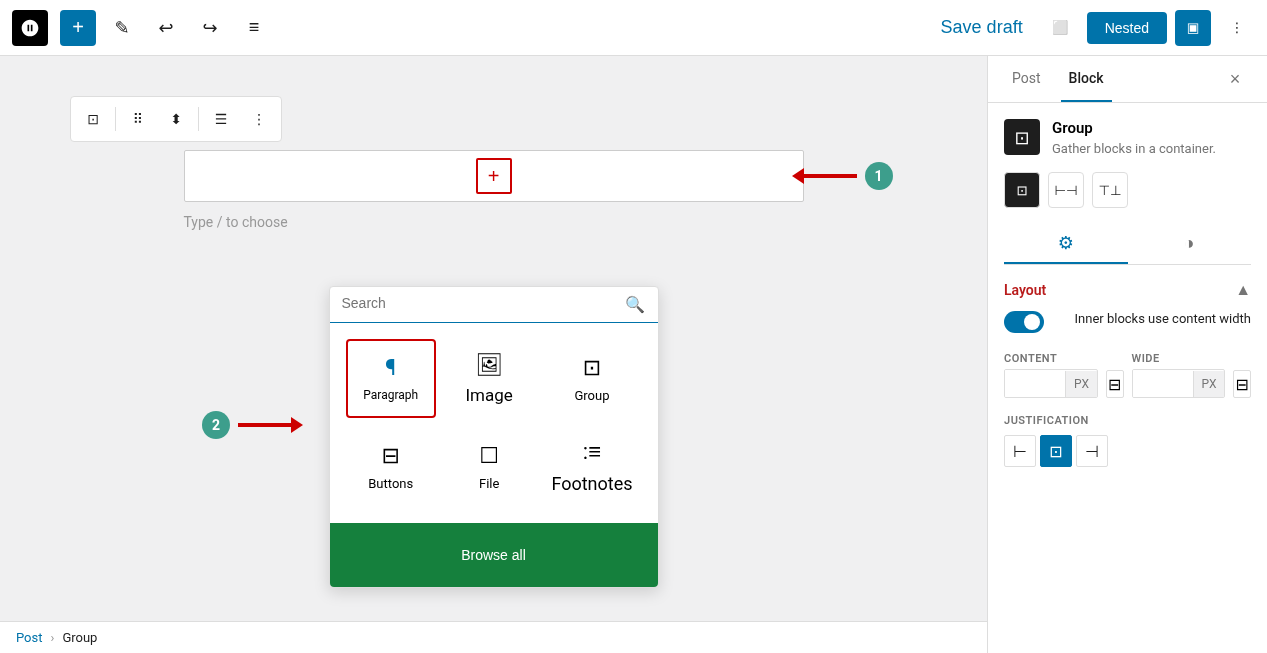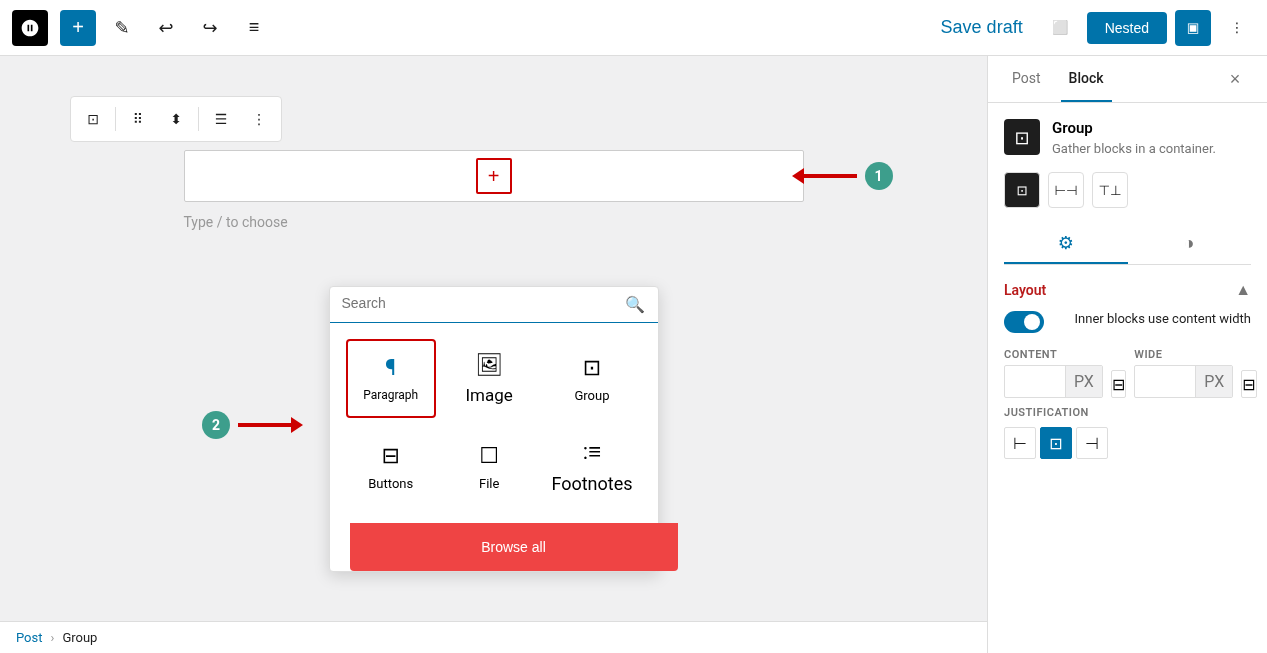--- a/index.html
+++ b/index.html
@@ -113,22 +113,22 @@
       display: grid; grid-template-columns: 1fr 1fr 1fr; padding: 16px;
       gap: 8px;
     }
     .bp-item {
       display: flex; flex-direction: column; align-items: center; justify-content: center;
       padding: 12px 8px; border: 1px solid transparent; border-radius: 4px; cursor: pointer;
       gap: 8px;
     }
     .bp-item.active { border: 2px solid #c00; }
     .bp-browse-all {
-      background: #ef4444; color: #fff; border: none; width: 100%; padding: 16px;
-      font-size: 14px; font-weight: 500; cursor: pointer; border-radius: 0 0 4px 4px; margin-left: 20px;
+      background: #15803d; color: #fff; border: none; width: 100%; padding: 24px;
+      font-size: 14px; font-weight: 500; cursor: pointer; border-radius: 0 0 4px 4px;
     }
 
     
     .sidebar {
       width: 280px; background: #fff; border-left: 1px solid #ddd;
       display: flex; flex-direction: column;
     }
     .sidebar-tabs {
       display: flex; border-bottom: 1px solid #ddd; padding: 0 16px; align-items: center;
     }
@@ -189,29 +189,29 @@
       position: absolute; cursor: pointer; top: 0; left: 0; right: 0; bottom: 0;
       background: #0073aa; border-radius: 11px; transition: 0.2s;
     }
     .toggle-slider::before {
       content: ''; position: absolute; height: 16px; width: 16px; left: 20px; bottom: 3px;
       background: #fff; border-radius: 50%; transition: 0.2s;
     }
     .toggle-label { font-size: 13px; color: #1e1e1e; }
     .toggle-desc { font-size: 12px; color: #757575; margin-bottom: 12px; line-height: 1.5; }
 
-    .width-row { display: flex; gap: 8px; margin-bottom: 8px; align-items: flex-end; }
+    .width-row { display: flex; gap: 8px; margin-bottom: 16px; align-items: flex-end; }
     .width-col { flex: 1; }
     .width-label { font-size: 11px; color: #757575; font-weight: 600; margin-bottom: 4px; letter-spacing: 0.5px; }
     .width-input-row { display: flex; align-items: center; border: 1px solid #ddd; border-radius: 2px; overflow: hidden; }
     .width-input {
       flex: 1; border: none; outline: none; padding: 6px; font-size: 13px; width: 60px;
     }
     .width-unit {
-      padding: 6px 8px; background: #f0f0f1; font-size: 16px; color: #757575;
+      padding: 6px 8px; background: #f0f0f1; font-size: 12px; color: #757575;
       border-left: 1px solid #ddd;
     }
     .width-icon {
       width: 28px; height: 28px; border: 1px solid #ddd; border-radius: 2px;
       display: flex; align-items: center; justify-content: center; cursor: pointer;
       margin-top: 22px;
     }
 
     .width-desc { font-size: 12px; color: #757575; margin-bottom: 12px; line-height: 1.5; }
 

